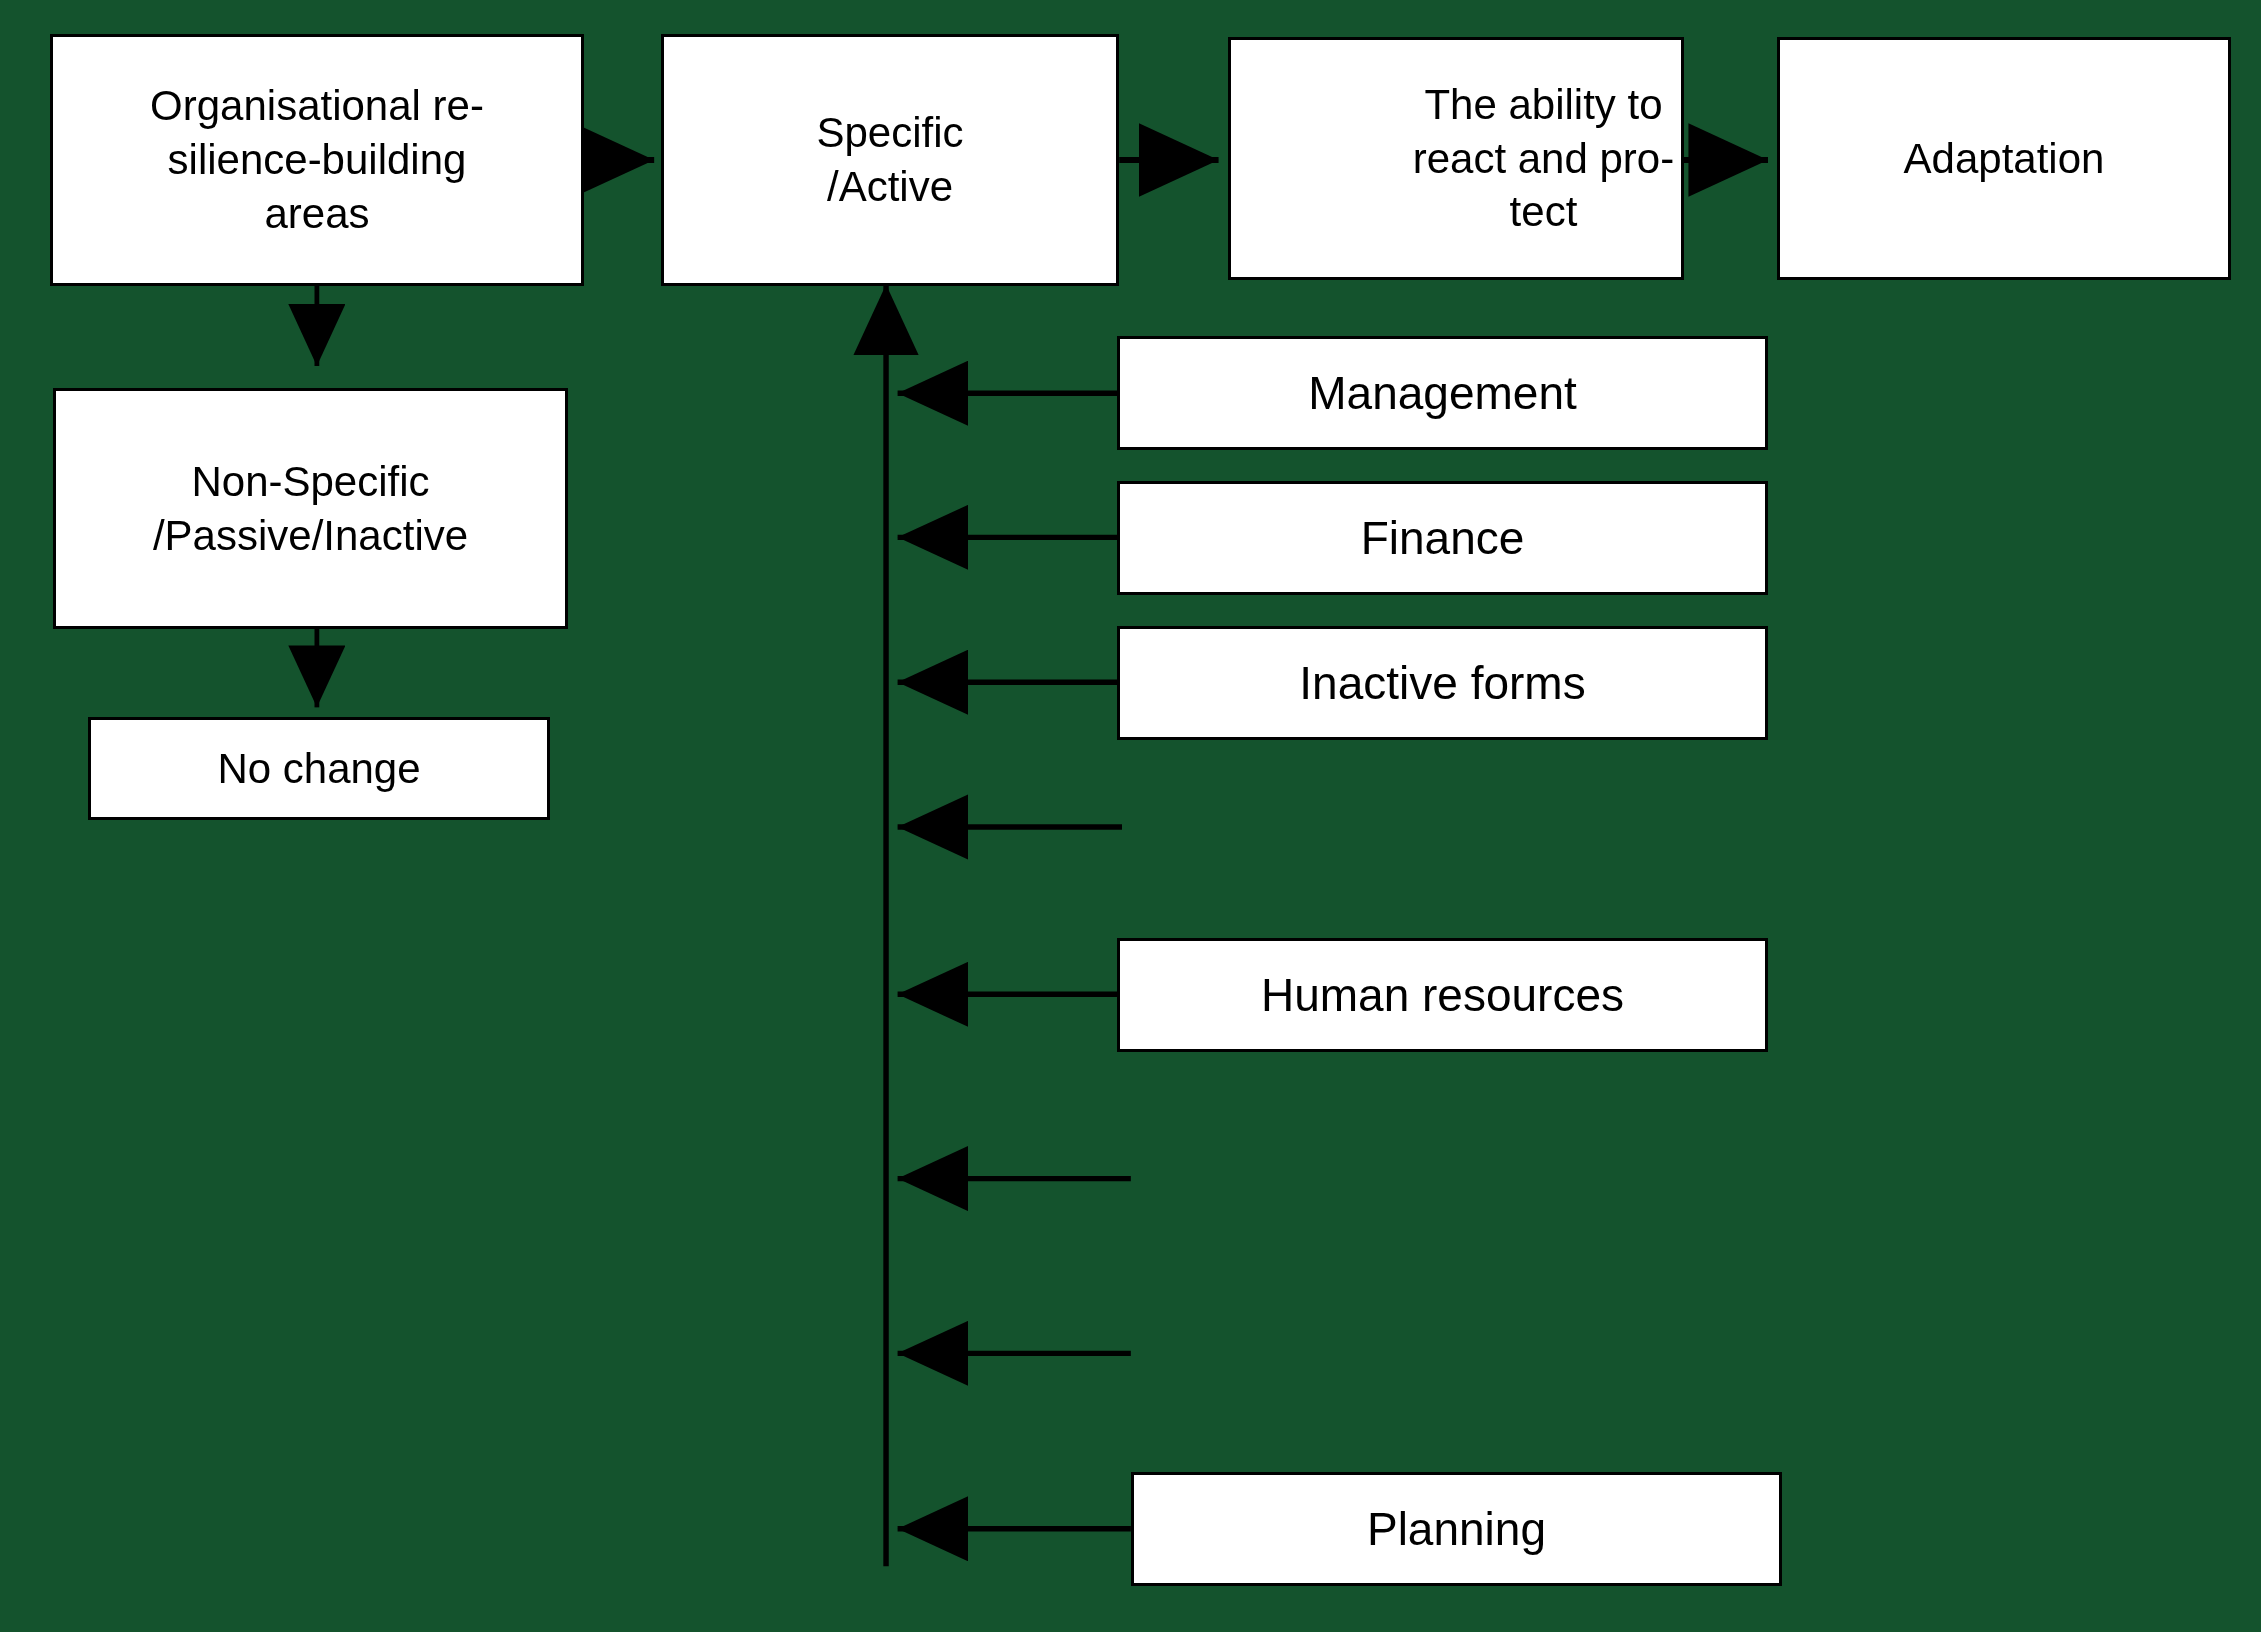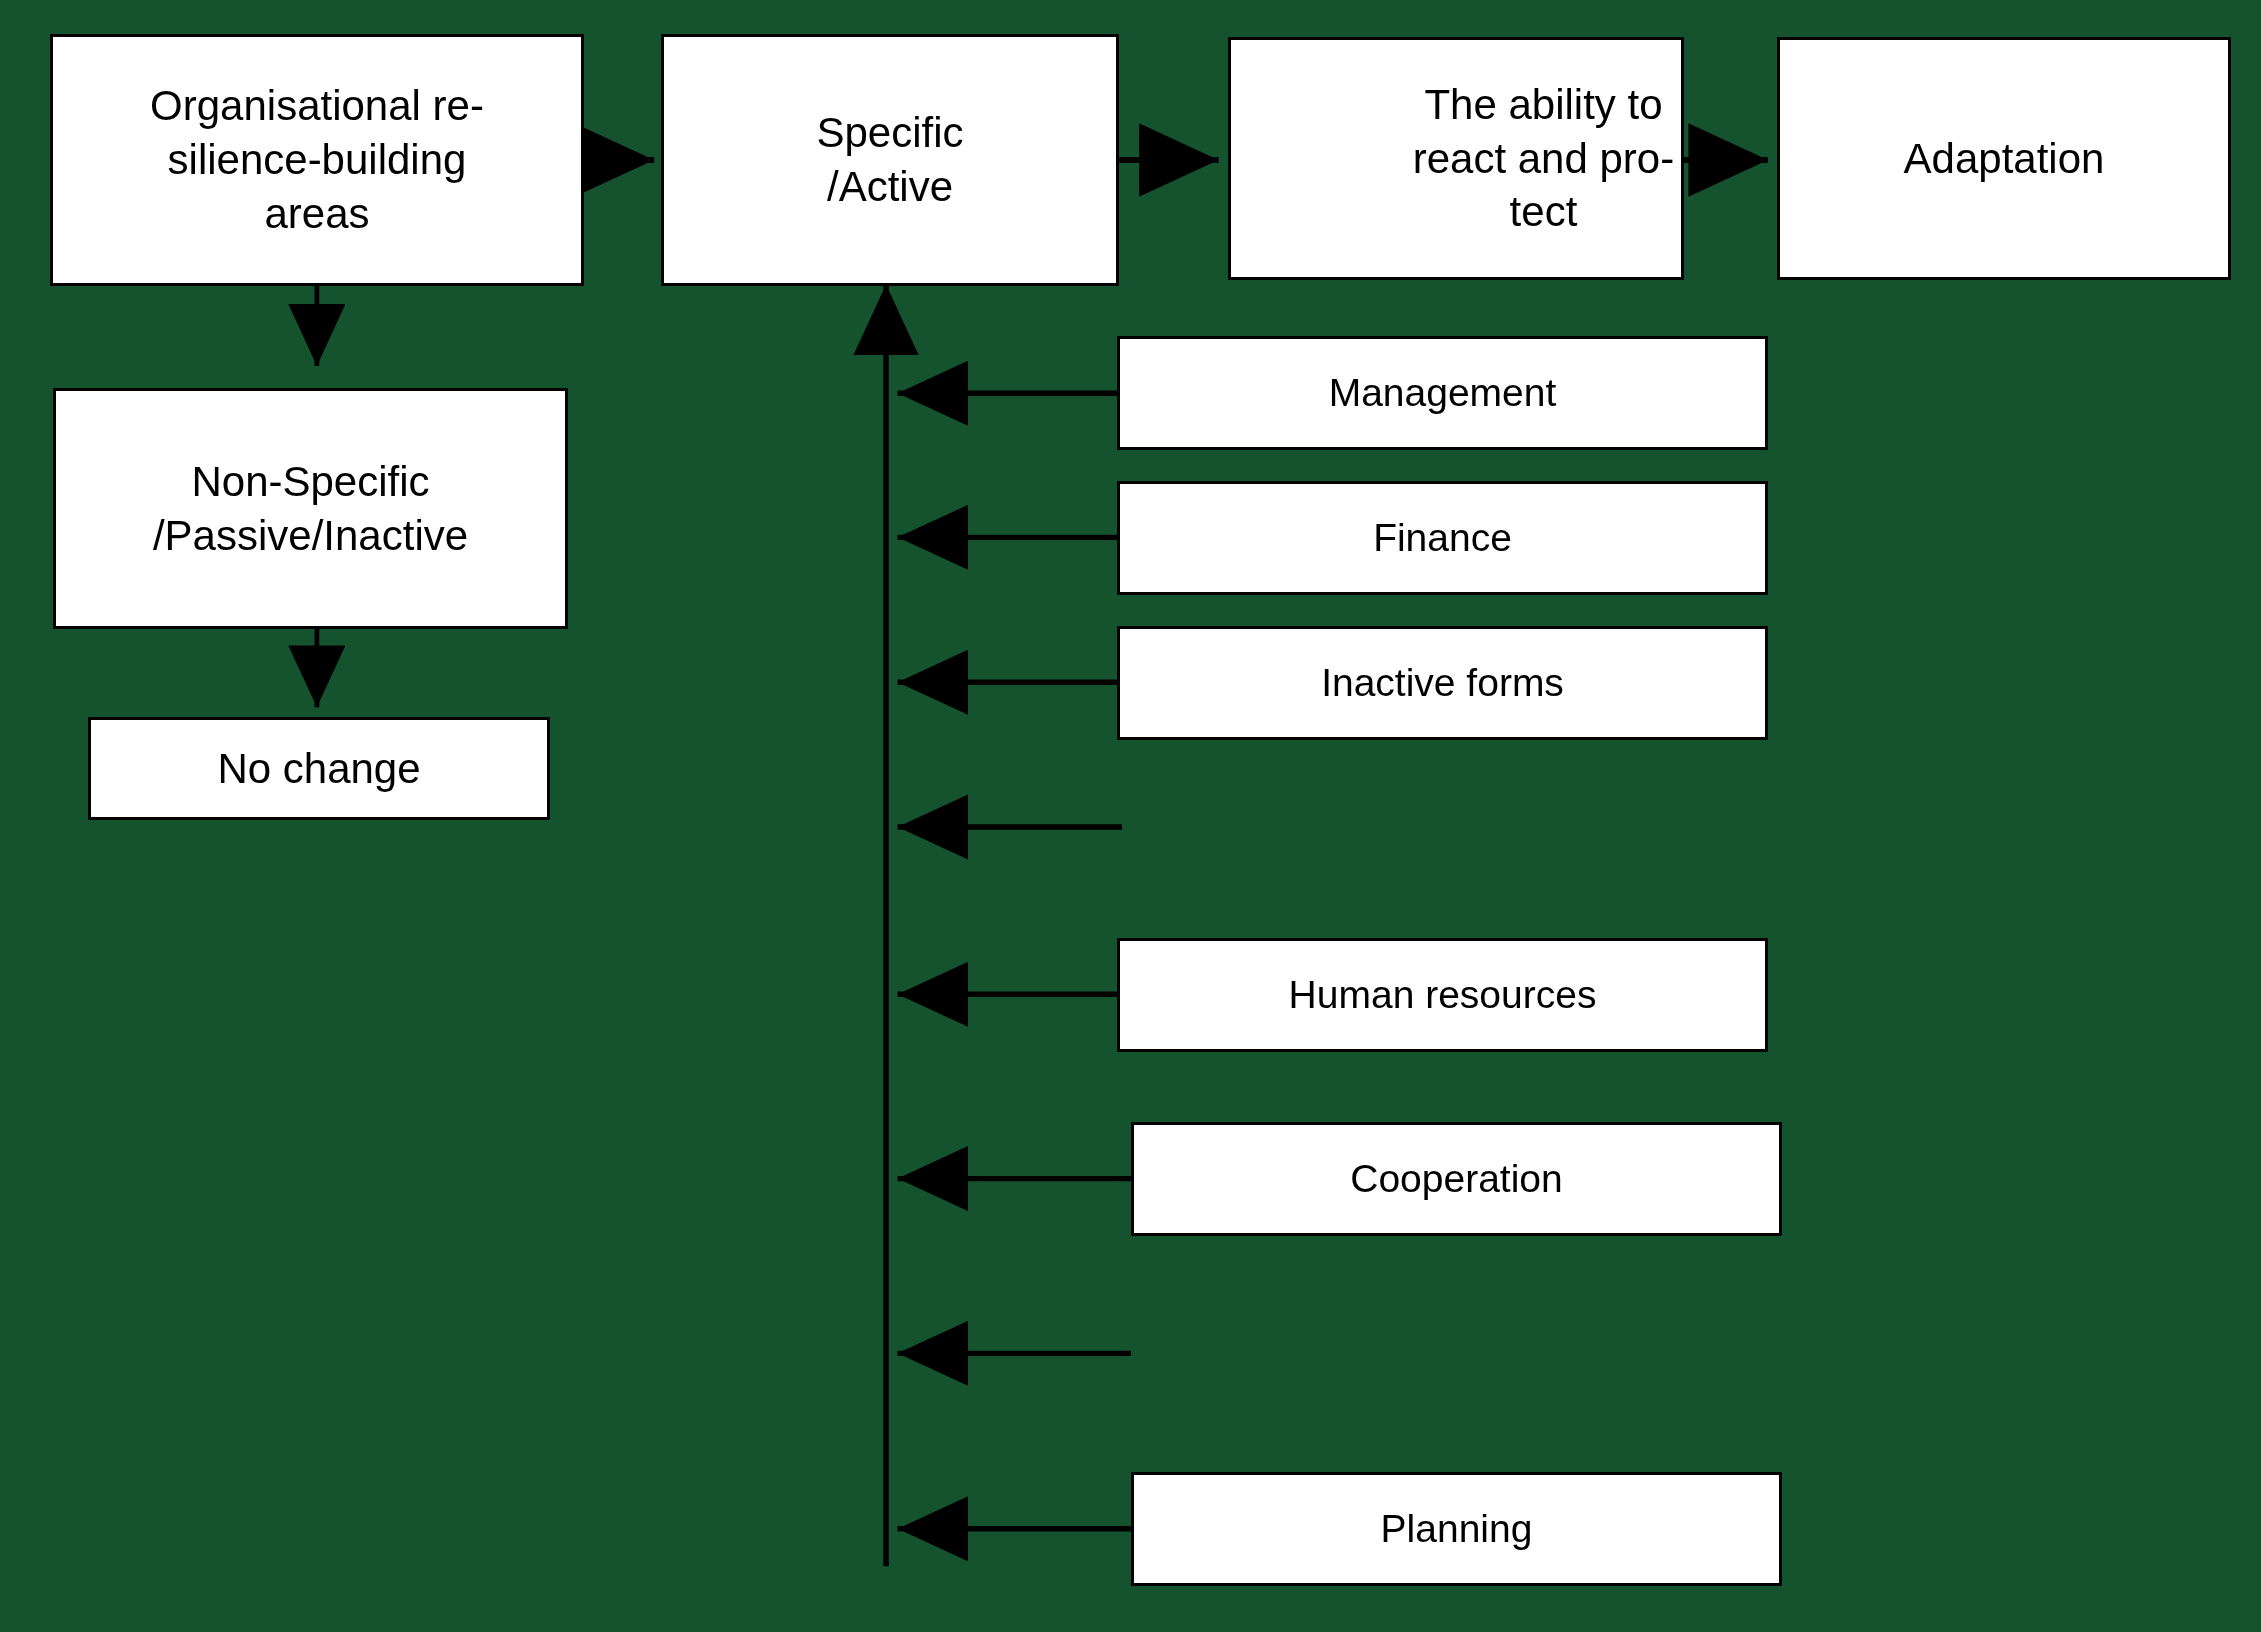--- a/index.html
+++ b/index.html
@@ -3,21 +3,21 @@
 <meta charset="utf-8">
 <style>
   html,body{margin:0;padding:0;background:#ffffff;}
   body{font-family:"Liberation Sans",sans-serif;}
   #stage{position:relative;width:2261px;height:1633px;background:#14532d;overflow:hidden;}
   .box{position:absolute;box-sizing:border-box;border:3.4px solid #000;background:#fff;
        display:flex;align-items:center;justify-content:center;text-align:center;
        font-family:"Liberation Sans",sans-serif;color:#000;line-height:1.28;}
   .box .lbl{padding:0 6.8px;white-space:pre-line;}
   .f-top{font-size:42px;}
-  .f-item{font-size:39px;}
+  .f-item{font-size:46px;}
   svg.wires{position:absolute;left:0;top:0;width:2261px;height:1633px;pointer-events:none;}
 </style>
 </head>
 <body>
 
 <div id="stage">
 
   <svg class="wires" viewBox="0 0 3325 2401" xmlns="http://www.w3.org/2000/svg">
     <defs>
       <marker id="ar-r" markerWidth="14" markerHeight="12" refX="13" refY="6" orient="auto" markerUnits="strokeWidth">
@@ -99,23 +99,20 @@
 
   <div class="box f-item" style="left:1117px;top:626px;width:651px;height:114px;">
     <span class="lbl">Inactive forms</span>
   </div>
 
 
   <div class="box f-item" style="left:1117px;top:938px;width:651px;height:114px;">
     <span class="lbl">Human resources</span>
   </div>
 
-  <div class="box f-item" style="left:1131px;top:1122px;width:651px;height:114px;">
-    <span class="lbl">Cooperation</span>
-  </div>
 
 
   <div class="box f-item" style="left:1131px;top:1472px;width:651px;height:114px;">
     <span class="lbl">Planning</span>
   </div>
 
 </div>
 
 
 </body></html>

